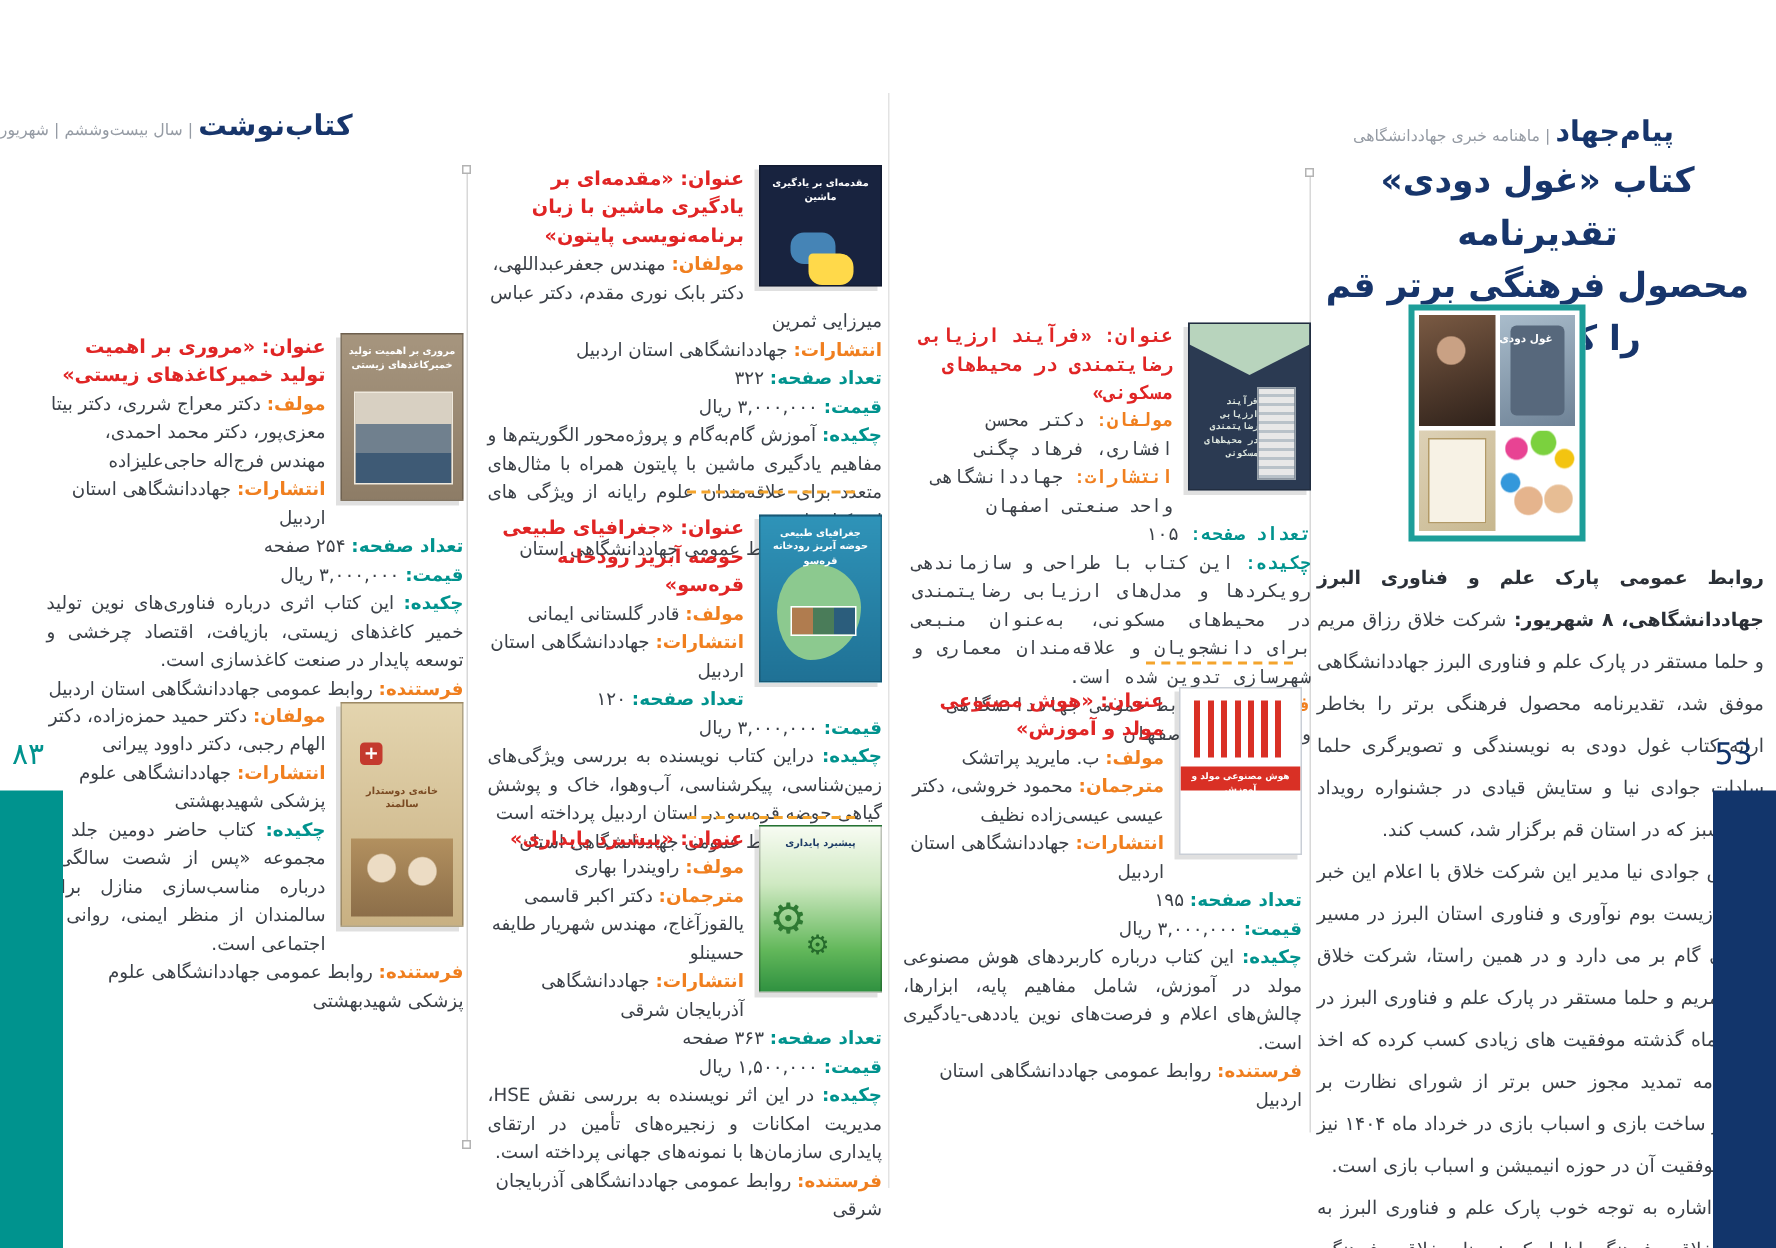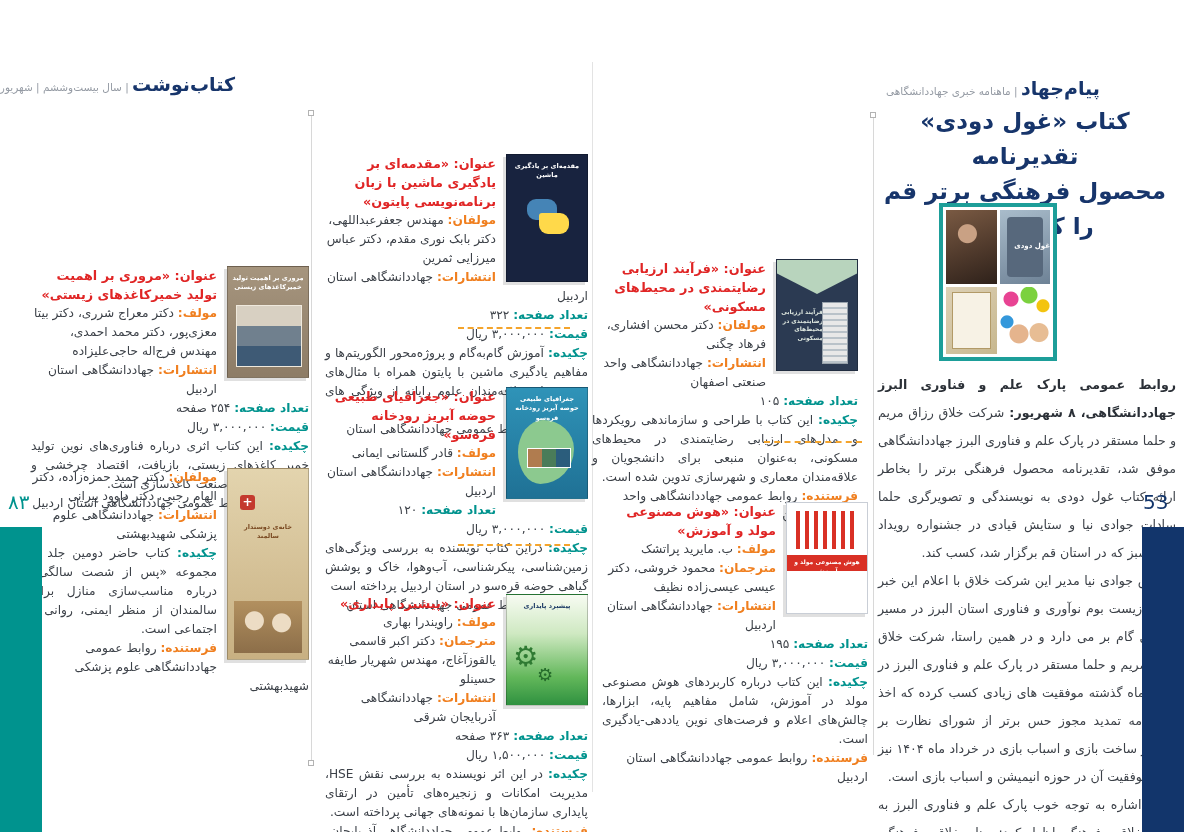--- a/index.html
+++ b/index.html
@@ -28,21 +28,21 @@
 
   
   .photo-frame{position:absolute;left:347px;top:203px;width:118px;height:158px;box-sizing:border-box;
                border:4px solid #1d9e99;background:#fff;padding:3px;display:grid;
                grid-template-columns:1fr 1fr;grid-template-rows:74px auto;gap:3px;}
   .photo{position:relative;overflow:hidden;}
   .photo-man{background:radial-gradient(circle at 42% 32%,#c9a184 9px,rgba(0,0,0,0) 10px),
              linear-gradient(160deg,#7a5a43 0%,#503a2c 55%,#2e211a 100%);}
   .photo-ghol{background:linear-gradient(160deg,#a9bccb,#6e8296);}
   .photo-ghol::before{content:"";position:absolute;left:7px;top:7px;right:7px;bottom:7px;background:#57687c;border-radius:4px;}
-  .photo-ghol .mini-title{position:absolute;left:0;right:0;top:12px;text-align:right;color:#fff;font-size:7px;font-weight:bold;direction:rtl;margin-top:20px;}
+  .photo-ghol .mini-title{position:absolute;left:0;right:0;top:12px;text-align:left;color:#fff;font-size:7px;font-weight:bold;direction:rtl;}
   .photo-cert{background:linear-gradient(135deg,#ddd1b6,#c7b78e);}
   .photo-cert::before{content:"";position:absolute;left:6px;top:5px;right:6px;bottom:5px;background:#f7f2e5;border:1px solid #b29a67;}
   .photo-art{background:
       radial-gradient(circle at 22% 18%,#e84393 0 7px,rgba(0,0,0,0) 8px),
       radial-gradient(circle at 58% 12%,#7bd13e 0 8px,rgba(0,0,0,0) 9px),
       radial-gradient(circle at 86% 28%,#f3c410 0 6px,rgba(0,0,0,0) 7px),
       radial-gradient(circle at 14% 52%,#3498db 0 6px,rgba(0,0,0,0) 7px),
       radial-gradient(circle at 38% 70%,#e5b48d 0 9px,rgba(0,0,0,0) 10px),
       radial-gradient(circle at 78% 68%,#e7bd94 0 9px,rgba(0,0,0,0) 10px),
       #ffffff;}
@@ -53,44 +53,44 @@
   .article p{margin:0;}
   .article .dateline{font-weight:bold;color:#2b3037;}
 
   
   .book-slot{position:absolute;}
   .book-entry{direction:rtl;color:#3c4148;font-size:12.2px;line-height:19px;}
   .book-cover{float:right;width:82px;height:112px;margin-left:10px;margin-bottom:5px;position:relative;
               box-sizing:border-box;border:1px solid rgba(0,0,0,.22);box-shadow:-3px 3px 0 rgba(0,0,0,.12);overflow:hidden;}
   .cover-text{position:absolute;top:7px;left:4px;right:4px;color:#fff;font-size:6.5px;line-height:1.45;
               text-align:center;font-weight:bold;direction:rtl;}
-  .book-title{color:#e02525;font-weight:bold;font-size:12.8px;line-height:19px;text-align:right;margin-top:44px;}
+  .book-title{color:#e02525;font-weight:bold;font-size:12.8px;line-height:19px;text-align:right;}
   .book-field{}
   .book-abstract{text-align:justify;}
   .book-sender{text-align:right;}
   .bf-label{font-weight:bold;}
   .tone-orange{color:#f07f1f;}
   .tone-teal{color:#00938e;}
 
   
   .dash-sep{position:absolute;border-top:2px dashed #f4a42c;height:0;}
 
   
   .cover-pulp{background:linear-gradient(180deg,#a6957e 0%,#8d7c66 100%);}
   .cover-pulp::before{content:"";position:absolute;left:8px;top:38px;width:64px;height:60px;border:1px solid #efe9dd;
       background:linear-gradient(180deg,#d8d0c2 0 34%,#70808e 34% 67%,#3e5a75 67% 100%);}
-  .cover-elderly{height:192px;background:linear-gradient(180deg,#e3d4ae,#c8b082);}
+  .cover-elderly{height:150px;background:linear-gradient(180deg,#e3d4ae,#c8b082);}
   .cover-elderly::before{content:"";position:absolute;left:6px;bottom:6px;width:68px;height:52px;
       background:radial-gradient(circle at 30% 38%,#ecdcc4 9px,rgba(0,0,0,0) 10px),
                  radial-gradient(circle at 70% 42%,#ecdcc4 9px,rgba(0,0,0,0) 10px),
                  linear-gradient(180deg,#b2905f,#8c6e49);}
   .cover-elderly::after{content:"+";position:absolute;left:12px;top:26px;width:15px;height:15px;background:#c43a2e;
       color:#fff;font-size:12px;line-height:15px;text-align:center;border-radius:3px;font-weight:bold;}
   .cover-elderly .cover-text{top:54px;color:#7a4a22;}
-  .cover-python{background:#18233f;height:128px;}
+  .cover-python{background:#18233f;height:81px;}
   .cover-python::before{content:"";position:absolute;left:20px;top:44px;width:30px;height:21px;background:#4584b6;border-radius:9px 9px 3px 9px;}
   .cover-python::after{content:"";position:absolute;left:32px;top:58px;width:30px;height:21px;background:#ffd94a;border-radius:3px 9px 9px 9px;}
   .cover-geography{background:linear-gradient(180deg,#2f93b8,#1f7195);}
   .cover-geography::before{content:"";position:absolute;left:11px;top:32px;width:56px;height:64px;background:#8cc98f;
       border-radius:45% 55% 60% 40%/50% 45% 55% 50%;}
   .cover-geography::after{content:"";position:absolute;left:20px;top:60px;width:42px;height:18px;border:1px solid #fff;
       background:linear-gradient(90deg,#b07c4f 0 33%,#4a7c59 33% 66%,#2b5d7c 66% 100%);}
   .cover-sustainability{background:linear-gradient(180deg,#f7fbf2 0%,#cfe9c2 35%,#62b75a 75%,#2f9140 100%);padding-left:39px;}
   .cover-sustainability::before{content:"⚙";position:absolute;left:6px;top:52px;font-size:28px;color:#2f7a33;}
   .cover-sustainability::after{content:"⚙";position:absolute;left:30px;top:70px;font-size:18px;color:#256b2b;}
@@ -236,21 +236,21 @@
   </article>
 </div>
 
     <div class="page-num" style="left:8px;top:490px;color:#00938e;">۸۳</div>
     <div class="side-bar" style="left:0;background:#00938e;"></div>
   </div>
 
   <div class="fold-line"></div>
 
   <div class="page" id="page-right">
-    <div class="page-header" style="top:77px;right:84px;">
+    <div class="page-header" style="top:77px;right:68px;">
       <span class="brand">پیام‌جهاد</span>
       <span>| ماهنامه خبری جهاددانشگاهی</span>
     </div>
 
     <div class="headline">
       <div>کتاب «غول دودی» تقدیرنامه</div>
       <div>محصول فرهنگی برتر قم</div>
       <div>را کسب کرد</div>
     </div>
 
@@ -259,21 +259,21 @@
       <div class="photo photo-ghol">
         <div class="mini-title">غول دودی</div>
       </div>
       <div class="photo photo-cert"></div>
       <div class="photo photo-art"></div>
     </div>
 
     <div class="col-rule" style="left:281px;top:115px;height:640px;"></div>
     <div class="anchor-sq" style="left:278px;top:112px;"></div>
 
-    <div class="book-slot" style="top:215px;left:0;width:266px;">
+    <div class="book-slot" style="top:215px;left:16px;width:266px;font-family:Liberation Mono, monospace;">
   <article class="book-entry">
     <div class="book-cover cover-residential">
       <div class="cover-text">فرآیند ارزیابی رضایتمندی در محیط‌های مسکونی</div>
     </div>
     <div class="book-title">
       <span class="bt-label">عنوان:</span>
       <span class="bt-text"> «فرآیند ارزیابی رضایتمندی در محیط‌های مسکونی»</span>
     </div>
     <div class="book-fields">
             <div class="book-field"><span class="bf-label tone-orange">مولفان:</span> دکتر محسن افشاری، فرهاد چگنی</div>

